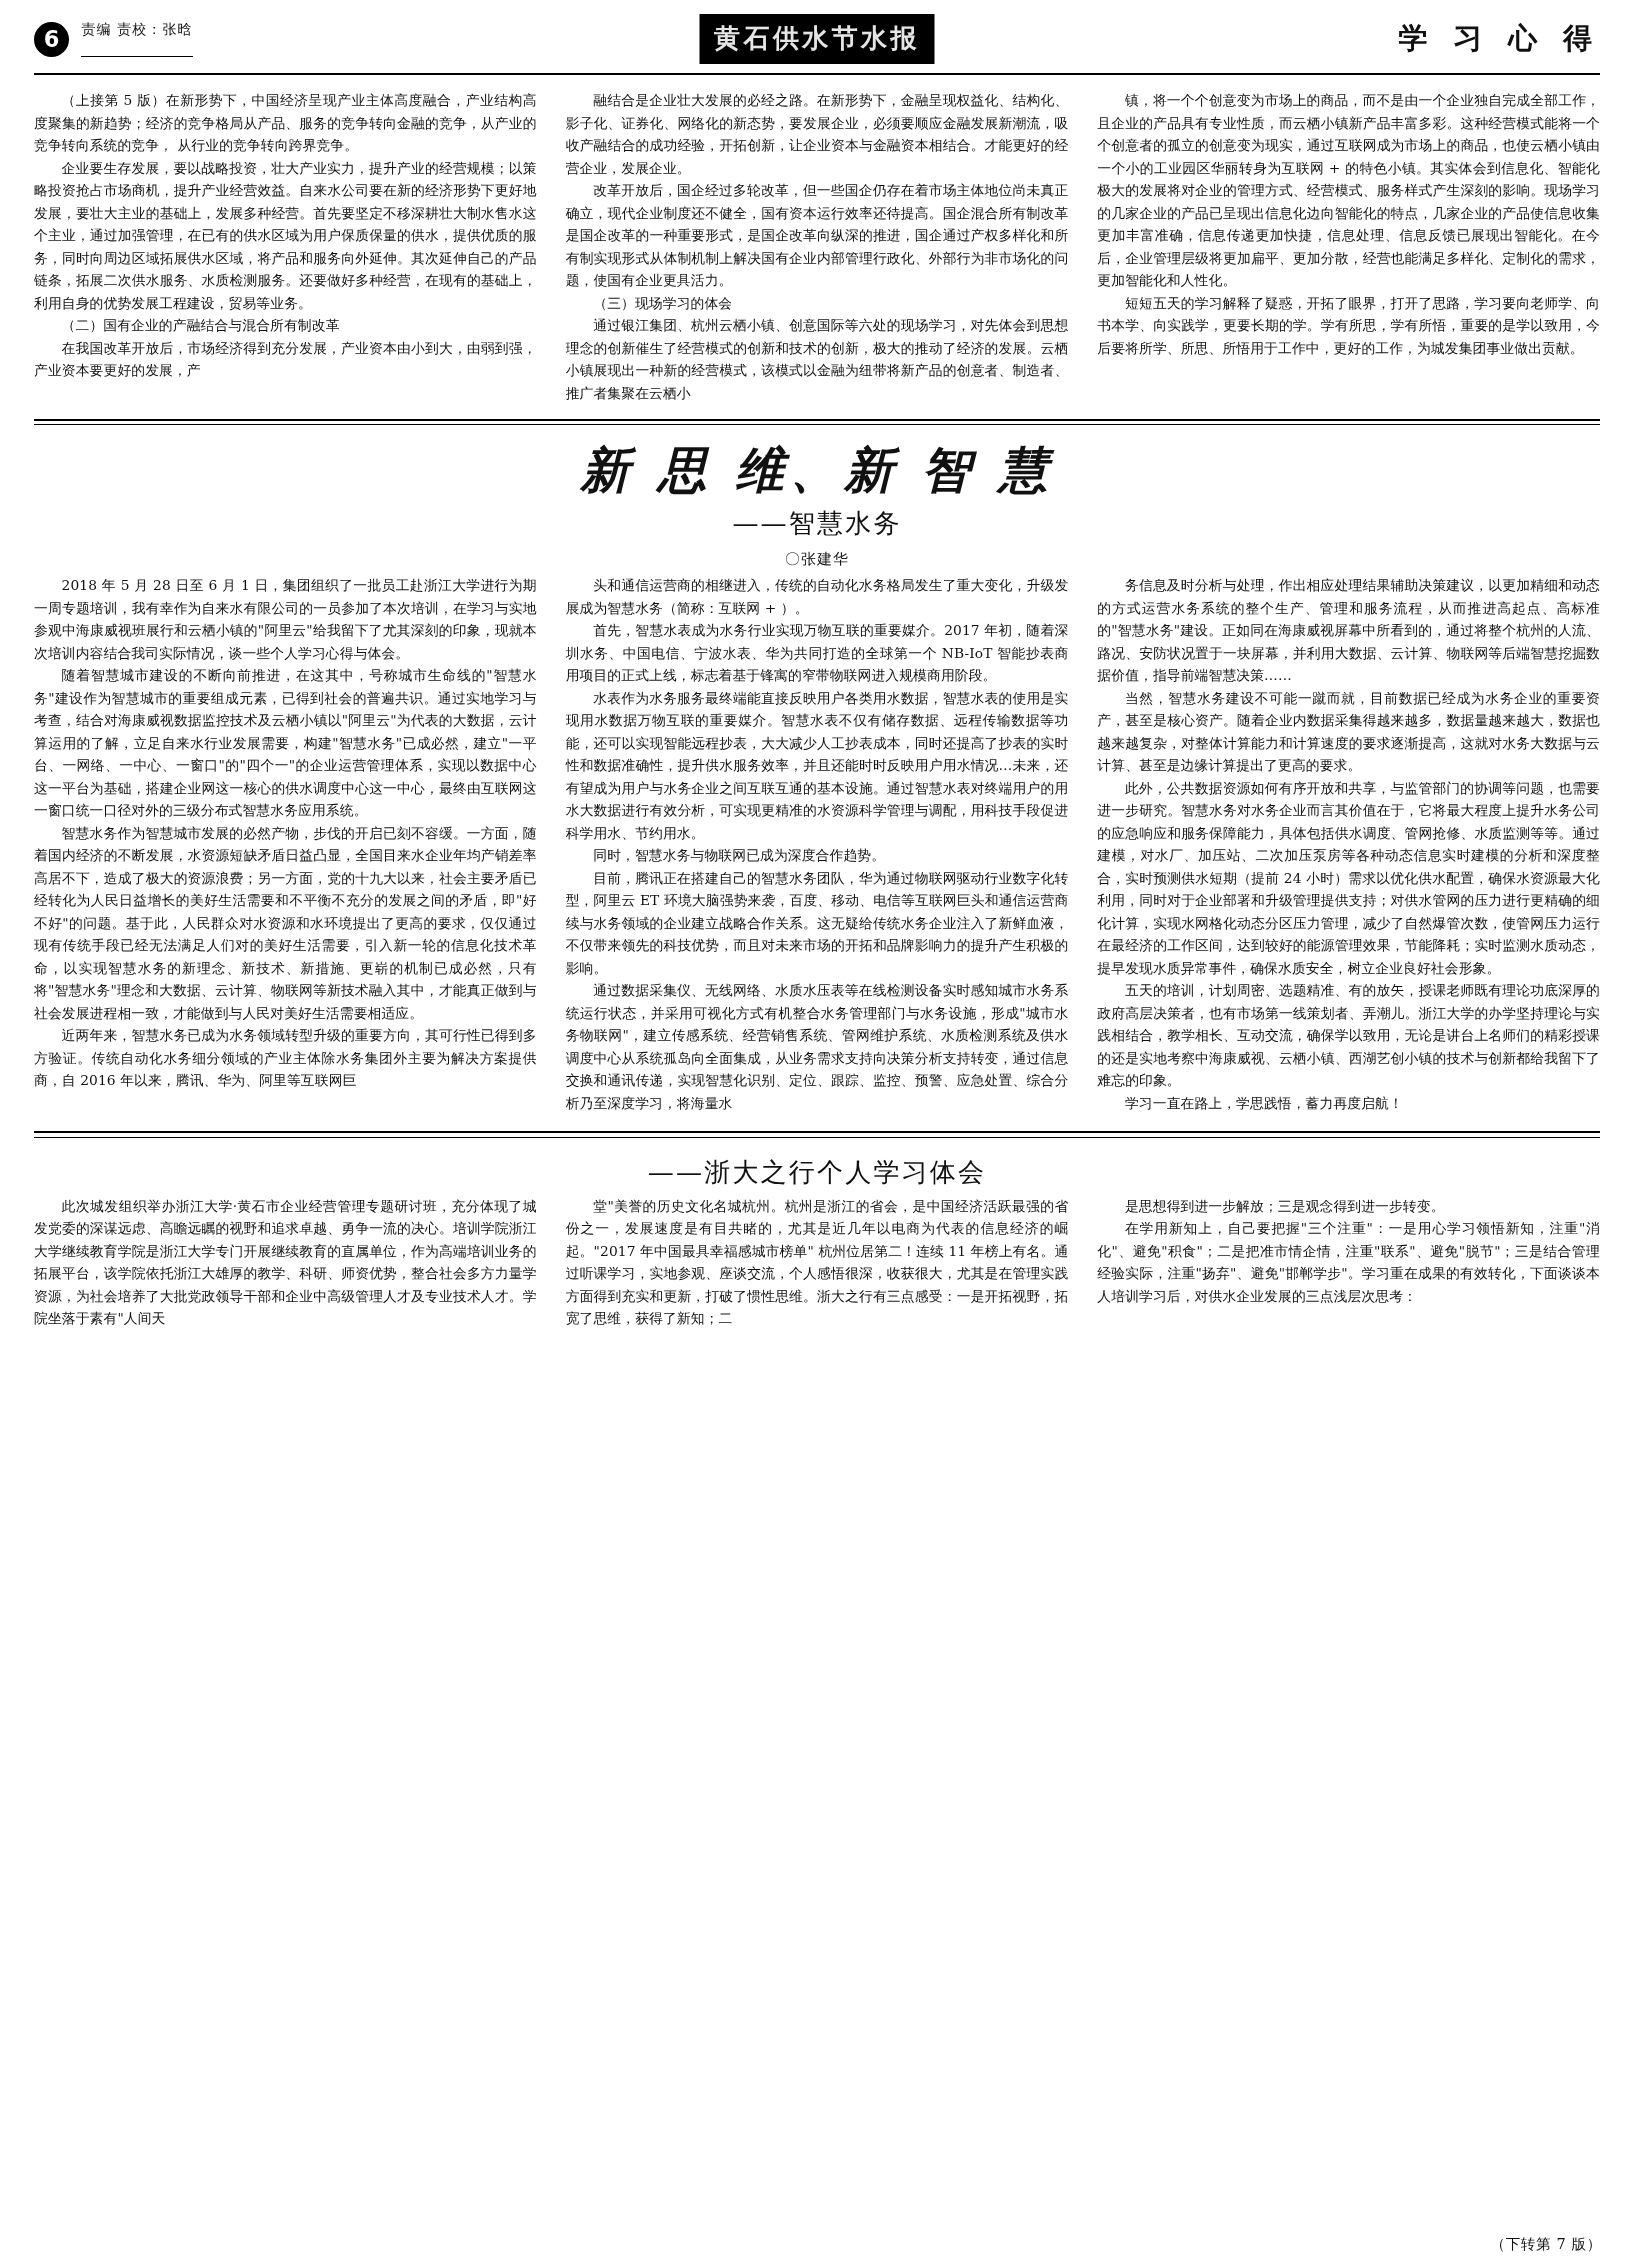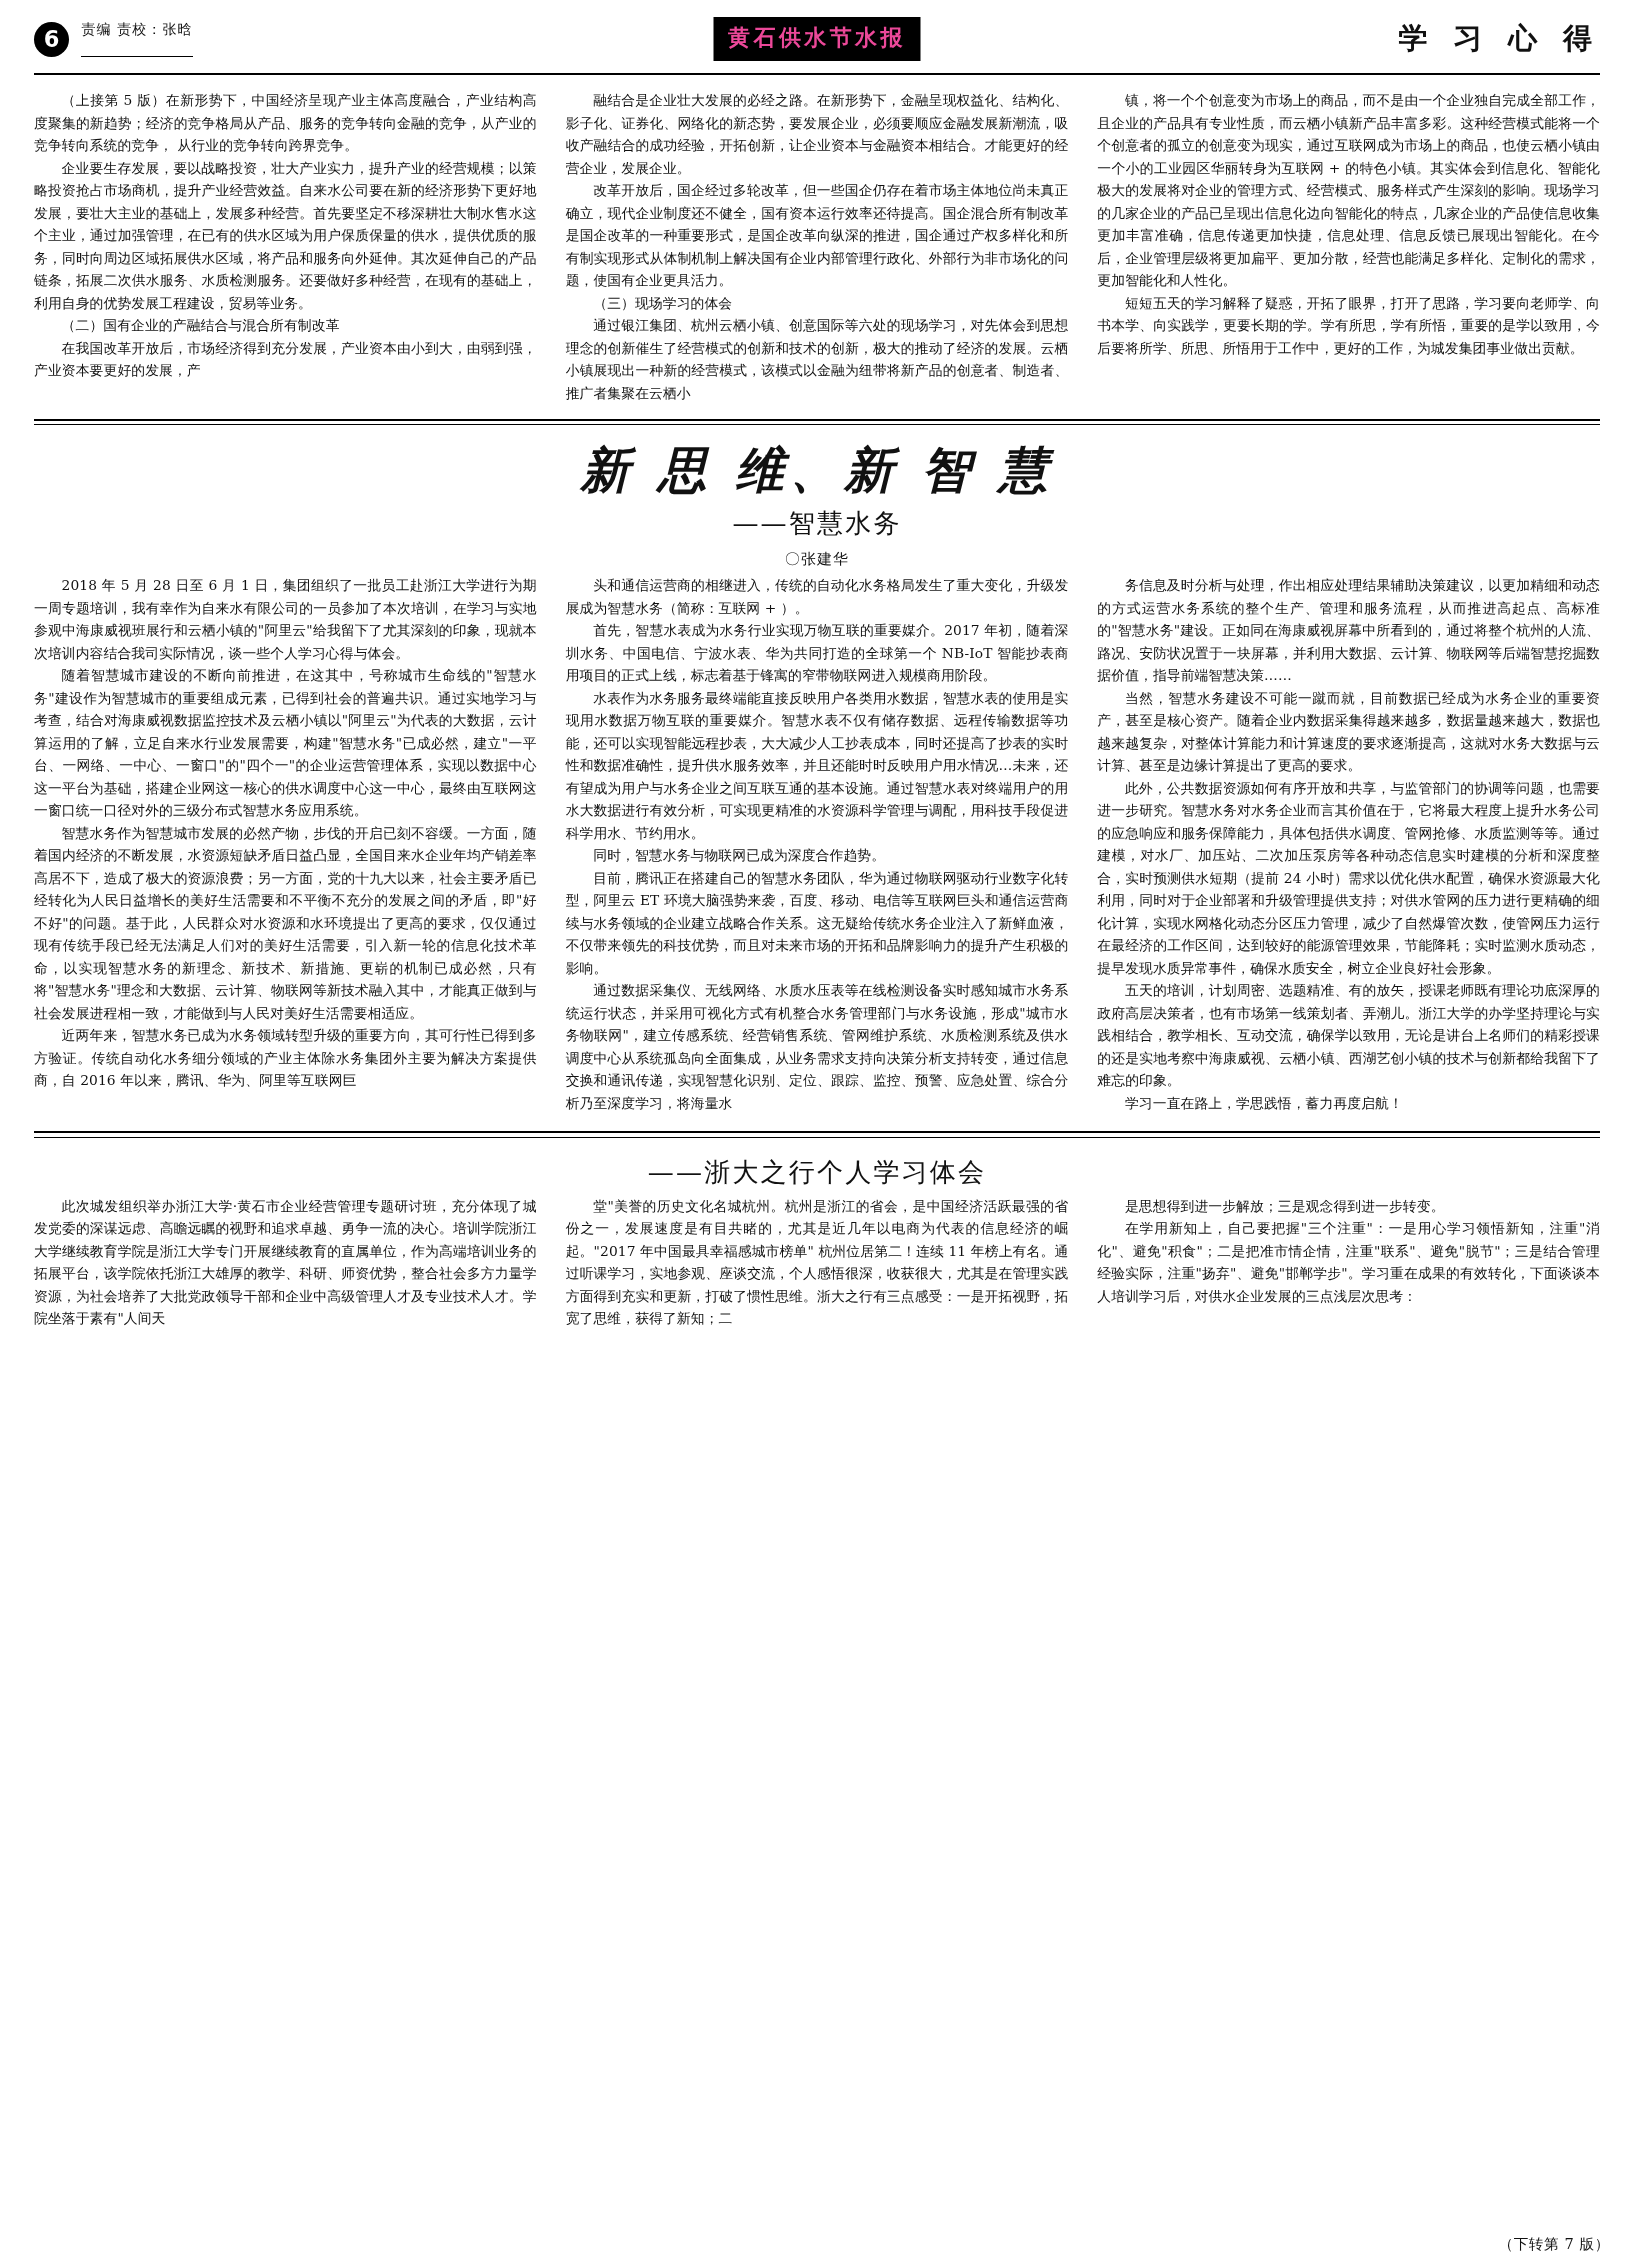--- a/index.html
+++ b/index.html
@@ -52,24 +52,24 @@
     letter-spacing: 1.1px;
     border-bottom: 1.1px solid #000;
     padding-bottom: 17px;
     white-space: nowrap;
   }
   .paper-name {
     position: absolute;
     left: 50%;
     transform: translateX(-50%);
     background: #000;
-    color: #ec4899;
-    font-family: "DejaVu Serif", "Liberation Serif", serif;
-    font-weight: bold;
-    font-size: 22px;
+    color: #e5e5e5;
+    font-family: "DejaVu Serif", "Liberation Serif", serif;
+    font-weight: bold;
+    font-size: 26px;
     letter-spacing: 3.4px;
     padding: 6.7px 14.6px 7.9px 14.6px;
     white-space: nowrap;
   }
   .section-name {
     position: absolute;
     right: 0;
     font-size: 29px;
     font-weight: bold;
     letter-spacing: 7.9px;
@@ -138,21 +138,21 @@
     margin: 9px 0 0 0;
   }
 
   .article-body {
     margin-top: 5px;
   }
 
   
   .continue {
     position: absolute;
-    right: 24px;
+    right: 32px;
     bottom: 12.4px;
     font-size: 14.6px;
     letter-spacing: 0.6px;
   }
 </style>
 </head>
 <body>
 
 <div class="page">
 

